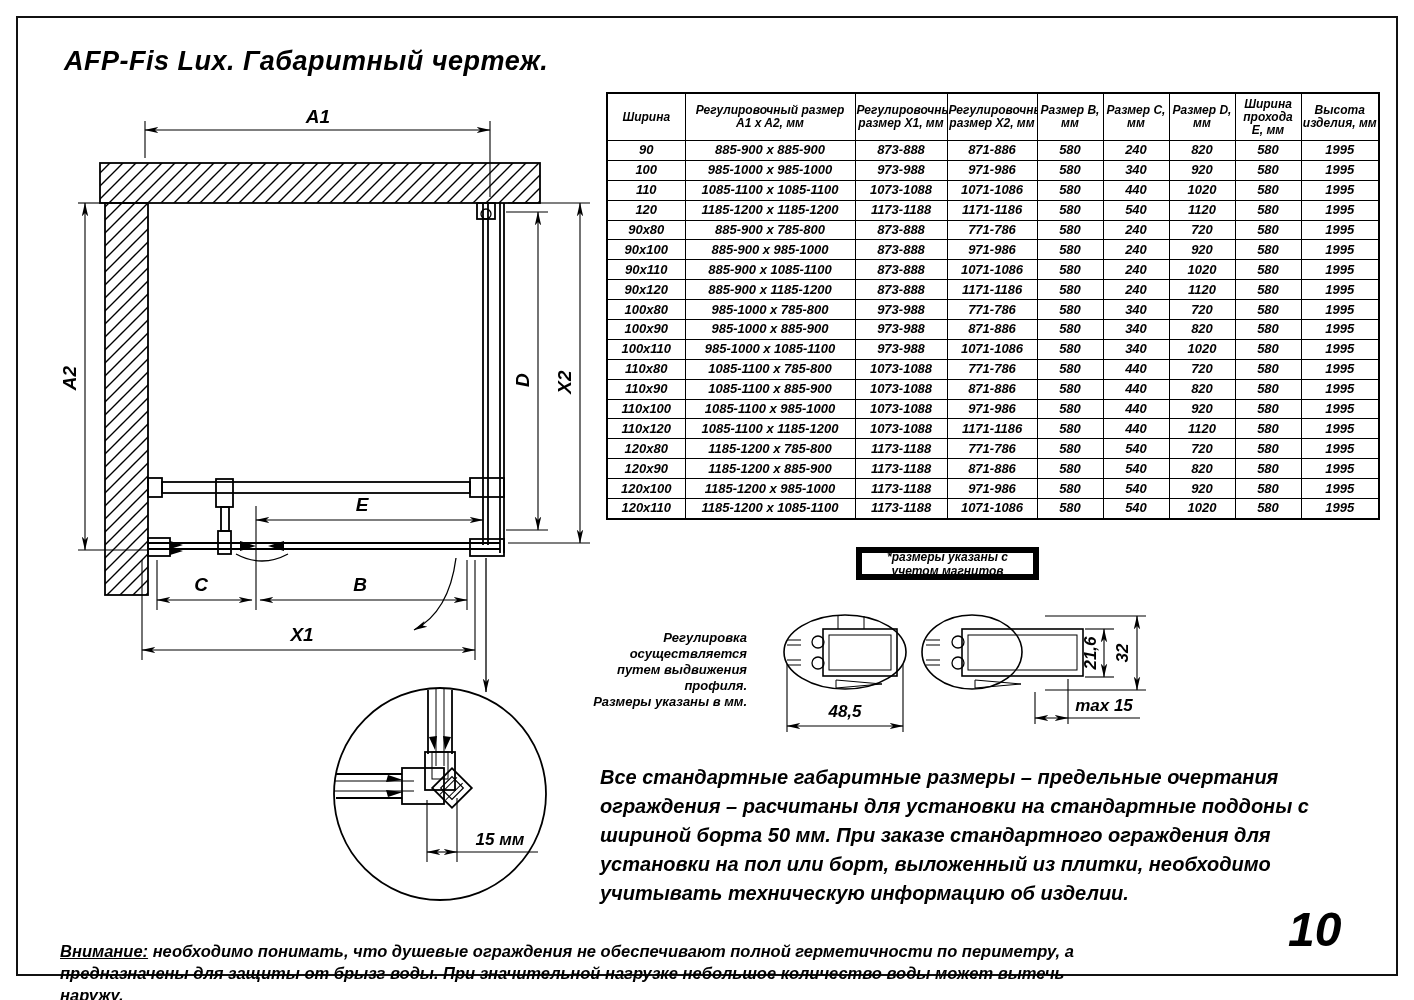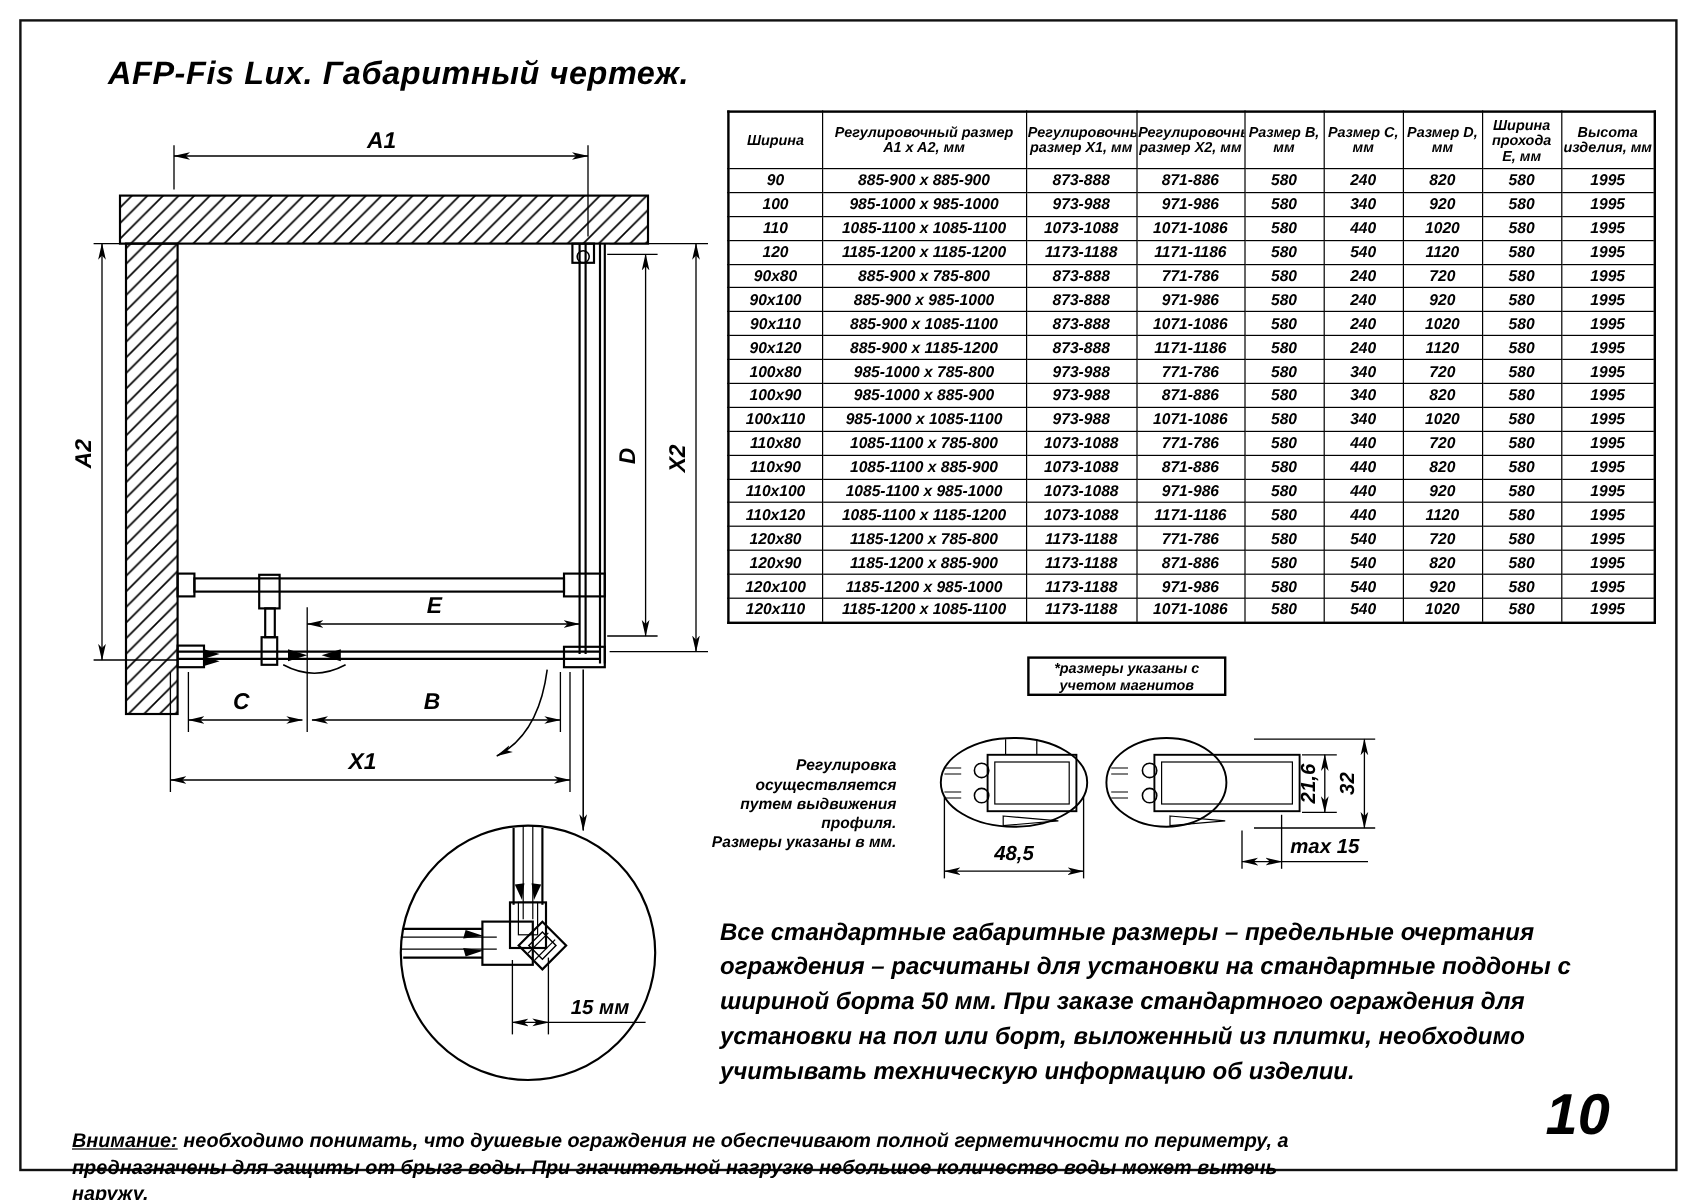--- a/index.html
+++ b/index.html
@@ -1,31 +1,31 @@
 <!DOCTYPE html>
 <html><head>
 <meta charset="utf-8">
 <style>
   html,body{margin:0;padding:0;background:#fff;}
   body{position:relative;width:1414px;height:1000px;overflow:hidden;
        font-family:"Liberation Sans",sans-serif;color:#000;}
   .frame{position:absolute;left:16px;top:16px;width:1378px;height:956px;border:2px solid #111;}
-  .title{position:absolute;left:90px;top:46px;font:italic bold 27px "Liberation Sans",sans-serif;letter-spacing:.5px;}
+  .title{position:absolute;left:64px;top:46px;font:italic bold 27px "Liberation Sans",sans-serif;letter-spacing:.5px;}
   svg{position:absolute;left:0;top:0;}
   text{font:italic bold 19px "Liberation Sans",sans-serif;fill:#000;text-anchor:middle;}
   text.sm{font-size:17px;}
   
   .tbl-wrap{position:absolute;left:606px;top:92px;}
   table{border-collapse:collapse;table-layout:fixed;width:772px;background:#fff;
         font:italic bold 13px "Liberation Sans",sans-serif;}
   th,td{border:1.5px solid #000;text-align:center;vertical-align:middle;padding:0 1px;overflow:hidden;}
   thead th{height:46px;font-size:12px;line-height:13px;font-style:italic;}
   tbody td{height:18.9px;line-height:14px;}
   table{border:2px solid #000;}
-  .footnote{position:absolute;left:856px;top:547px;width:166px;height:33px;border:2px solid #000000;background:#fff;
+  .footnote{position:absolute;left:856px;top:547px;width:183px;height:33px;border:6px solid #000000;background:#fff;
             display:flex;align-items:center;justify-content:center;text-align:center;
             font:italic bold 12px "Liberation Sans",sans-serif;line-height:14px;padding:1px 8px;box-sizing:border-box;}
   .adjust-note{position:absolute;left:575px;top:630px;width:172px;text-align:right;
             font:italic bold 13px "Liberation Sans",sans-serif;line-height:16px;white-space:pre-line;}
   .body-text{position:absolute;left:600px;top:763px;width:756px;
             font:italic bold 20px "Liberation Sans",sans-serif;line-height:29px;}
   .warning{position:absolute;left:60px;top:940px;width:1015px;
             font:italic bold 16.5px "Liberation Sans",sans-serif;line-height:22px;}
   .warning .wlabel{text-decoration:underline;}
   .page-num{position:absolute;left:1288px;top:902px;font:italic bold 48px "Liberation Sans",sans-serif;}

